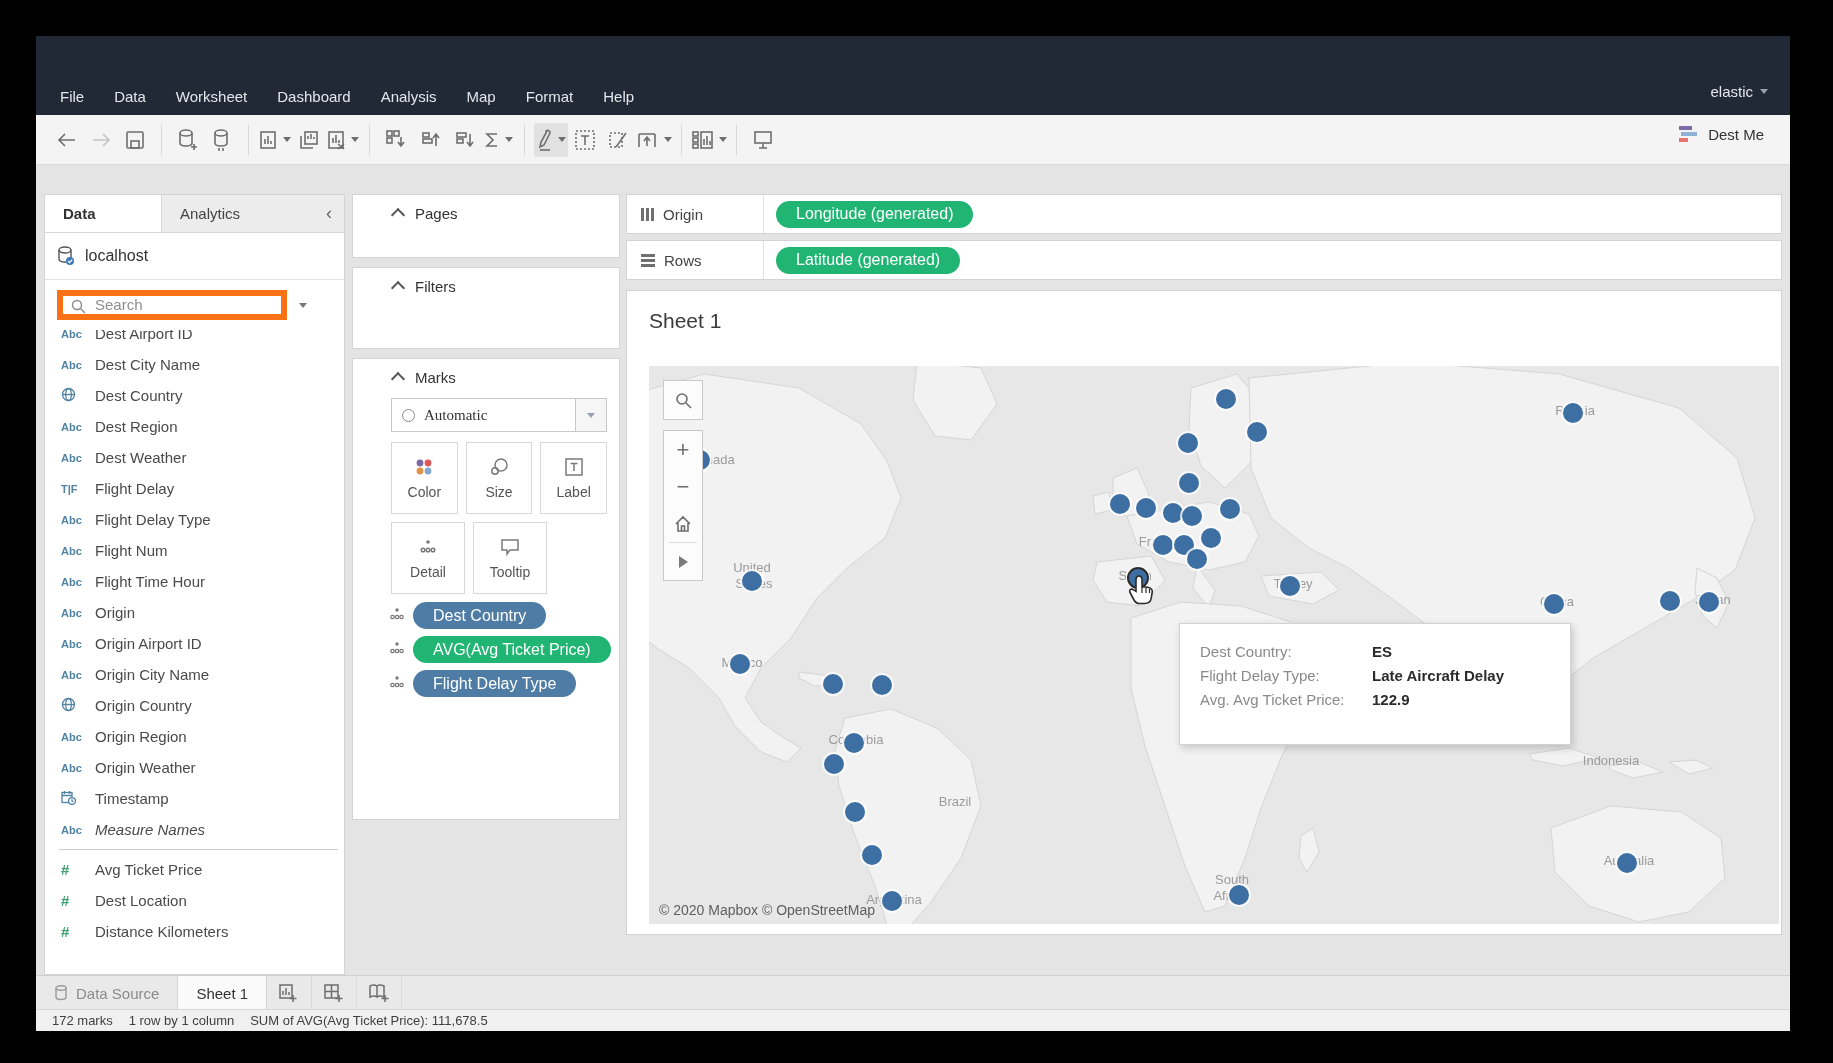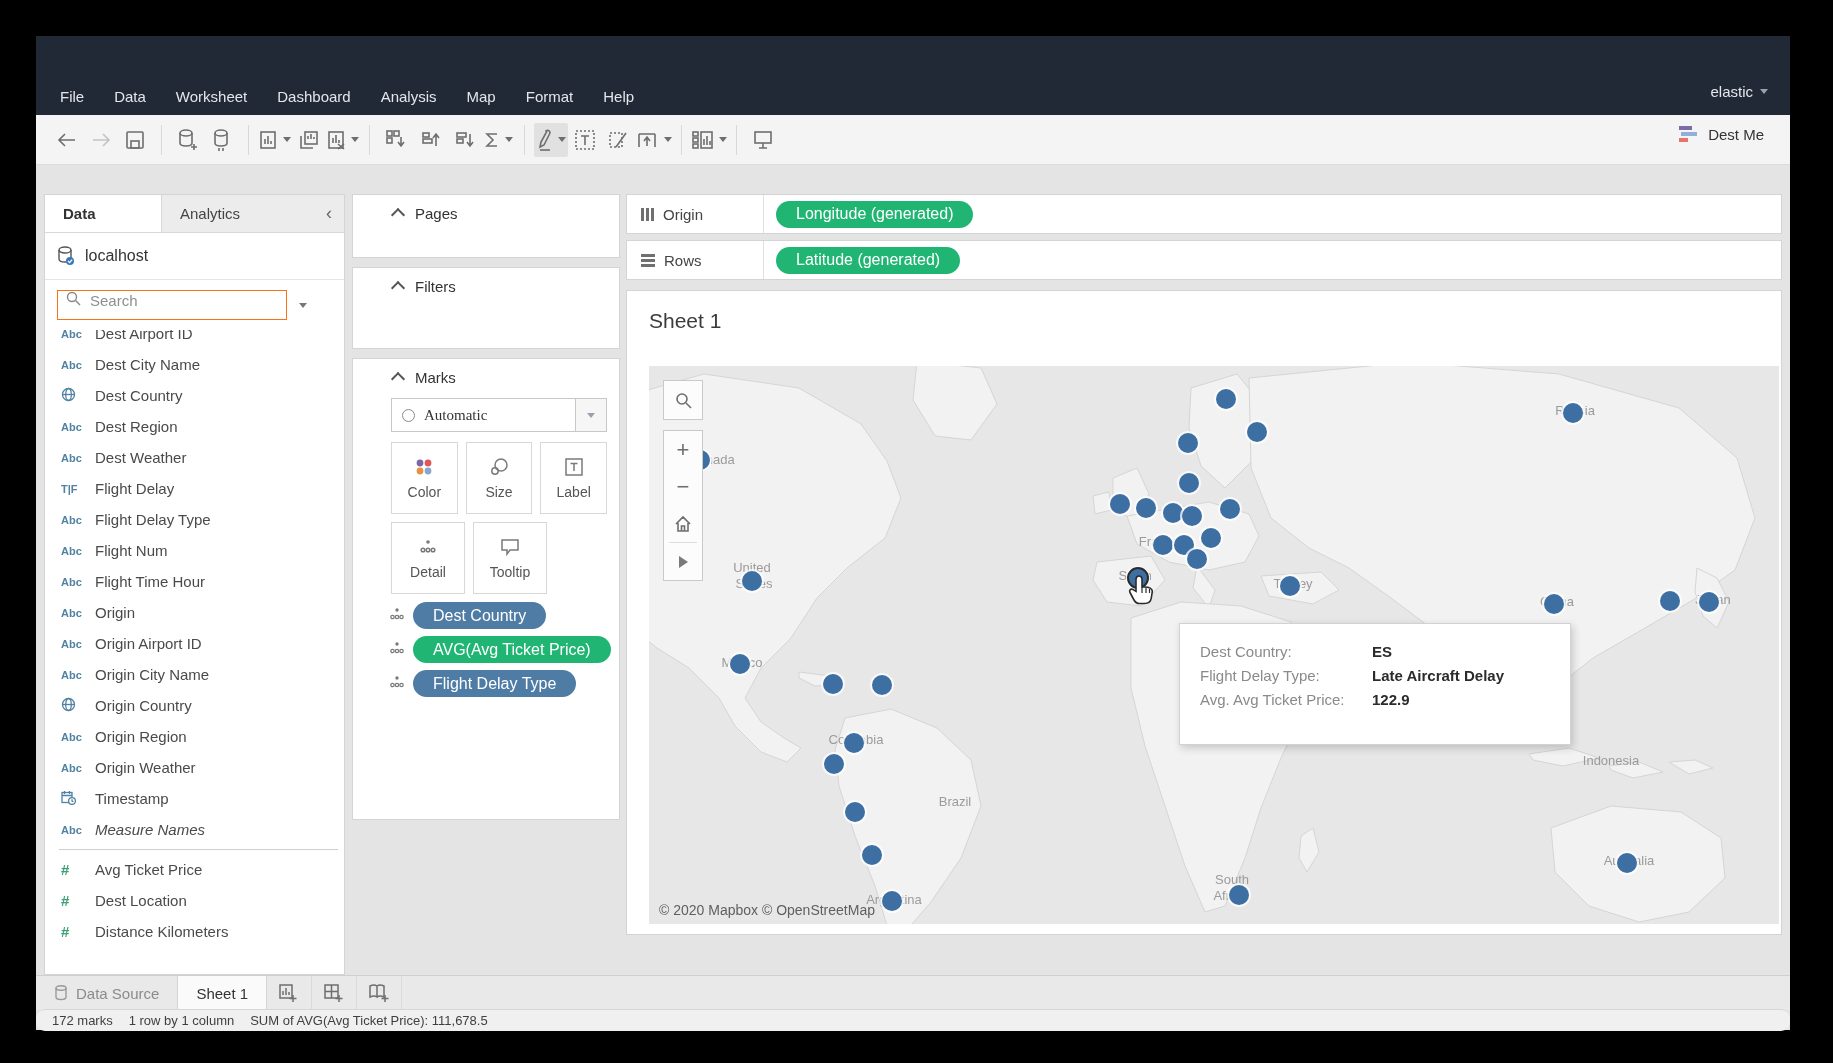--- a/index.html
+++ b/index.html
@@ -33,21 +33,21 @@
 
   
   .datapane{position:absolute;left:8px;top:0;width:301px;height:781px;background:#fff;border:1px solid #d4d4d4;box-sizing:border-box;display:flex;flex-direction:column;overflow:hidden;}
   .dp-tabs{height:37px;display:flex;background:#ececec;border-bottom:1px solid #d8d8d8;flex:none;}
   .dp-tab{font-size:15px;color:#333;display:flex;align-items:center;padding:0 18px;}
   .dp-tab.active{background:#fff;border-right:1px solid #d8d8d8;font-weight:bold;width:80px;}
   .dp-tab.inactive{flex:1;color:#444;}
   .dp-collapse{width:30px;display:flex;align-items:center;justify-content:center;color:#666;font-size:18px;}
   .dp-conn{height:46px;display:flex;align-items:center;gap:9px;padding-left:12px;border-bottom:1px solid #e4e4e4;flex:none;font-size:16px;color:#333;}
   .dp-search{height:50px;display:flex;align-items:center;padding-left:12px;flex:none;background:#fff;z-index:2;position:relative;}
-  .searchbox{width:230px;height:30px;border:1px solid #f97316;display:flex;align-items:flex-start;gap:7px;padding-left:8px;box-sizing:border-box;background:#fff;}
+  .searchbox{width:230px;height:30px;border:6px solid #f97316;display:flex;align-items:flex-end;gap:7px;padding-left:8px;box-sizing:border-box;background:#fff;}
   .searchbox input{border:none;outline:none;font-size:15px;color:#555;width:180px;font-family:inherit;background:transparent;}
   .searchbox input::placeholder{color:#8f8f8f;}
   .dp-search .caret{border-top-color:#777;margin-left:12px;}
   .fieldlist{flex:1;overflow:hidden;margin-top:-12px;position:relative;z-index:1;}
   .field-row{height:31px;display:flex;align-items:center;padding-left:16px;font-size:15px;color:#4a4a4a;}
   .fi{width:34px;flex:none;font-size:11px;font-weight:bold;color:#4f82a3;}
   .fi.hash{color:#3fa075;font-size:15px;}
   .fi svg{stroke:#4f82a3;fill:none;stroke-width:1.3;}
   .flist-divider{height:1px;background:#cfcfcf;margin:4px 6px 4px 14px;}
 
@@ -102,21 +102,21 @@
   .cursor{position:absolute;z-index:5;}
 
   
   .tabsbar{position:absolute;left:0;top:939px;width:100%;height:34px;background:#e9e9e9;border-top:1px solid #cfcfcf;display:flex;align-items:stretch;}
   .ftab{display:flex;align-items:center;gap:8px;padding:0 18px;font-size:15px;color:#8b8b8b;}
   .ftab.active{background:#fafafa;color:#333;border-right:1px solid #d4d4d4;border-left:1px solid #d4d4d4;}
   .ftab svg{stroke:#9a9a9a;fill:none;stroke-width:1.4;}
   .newtab{width:44px;display:flex;align-items:center;justify-content:center;border-right:1px solid #dadada;}
   .newtab svg{stroke:#6e6e6e;fill:none;stroke-width:1.5;}
   .statusbar{position:absolute;left:0;top:973px;width:100%;height:21px;background:#f0f0f0;border-top:1px solid #d6d6d6;
-    display:flex;align-items:center;font-size:13px;color:#3f3f3f;border-radius:9px;}
+    display:flex;align-items:center;font-size:13px;color:#3f3f3f;}
   .statusbar span{margin-left:16px;}
   .statusbar span:first-child{margin-left:16px;}
 </style>
 </head>
 <body>
 
 <div class="app">
 
   <div class="topbar">
     <div class="menurow">

